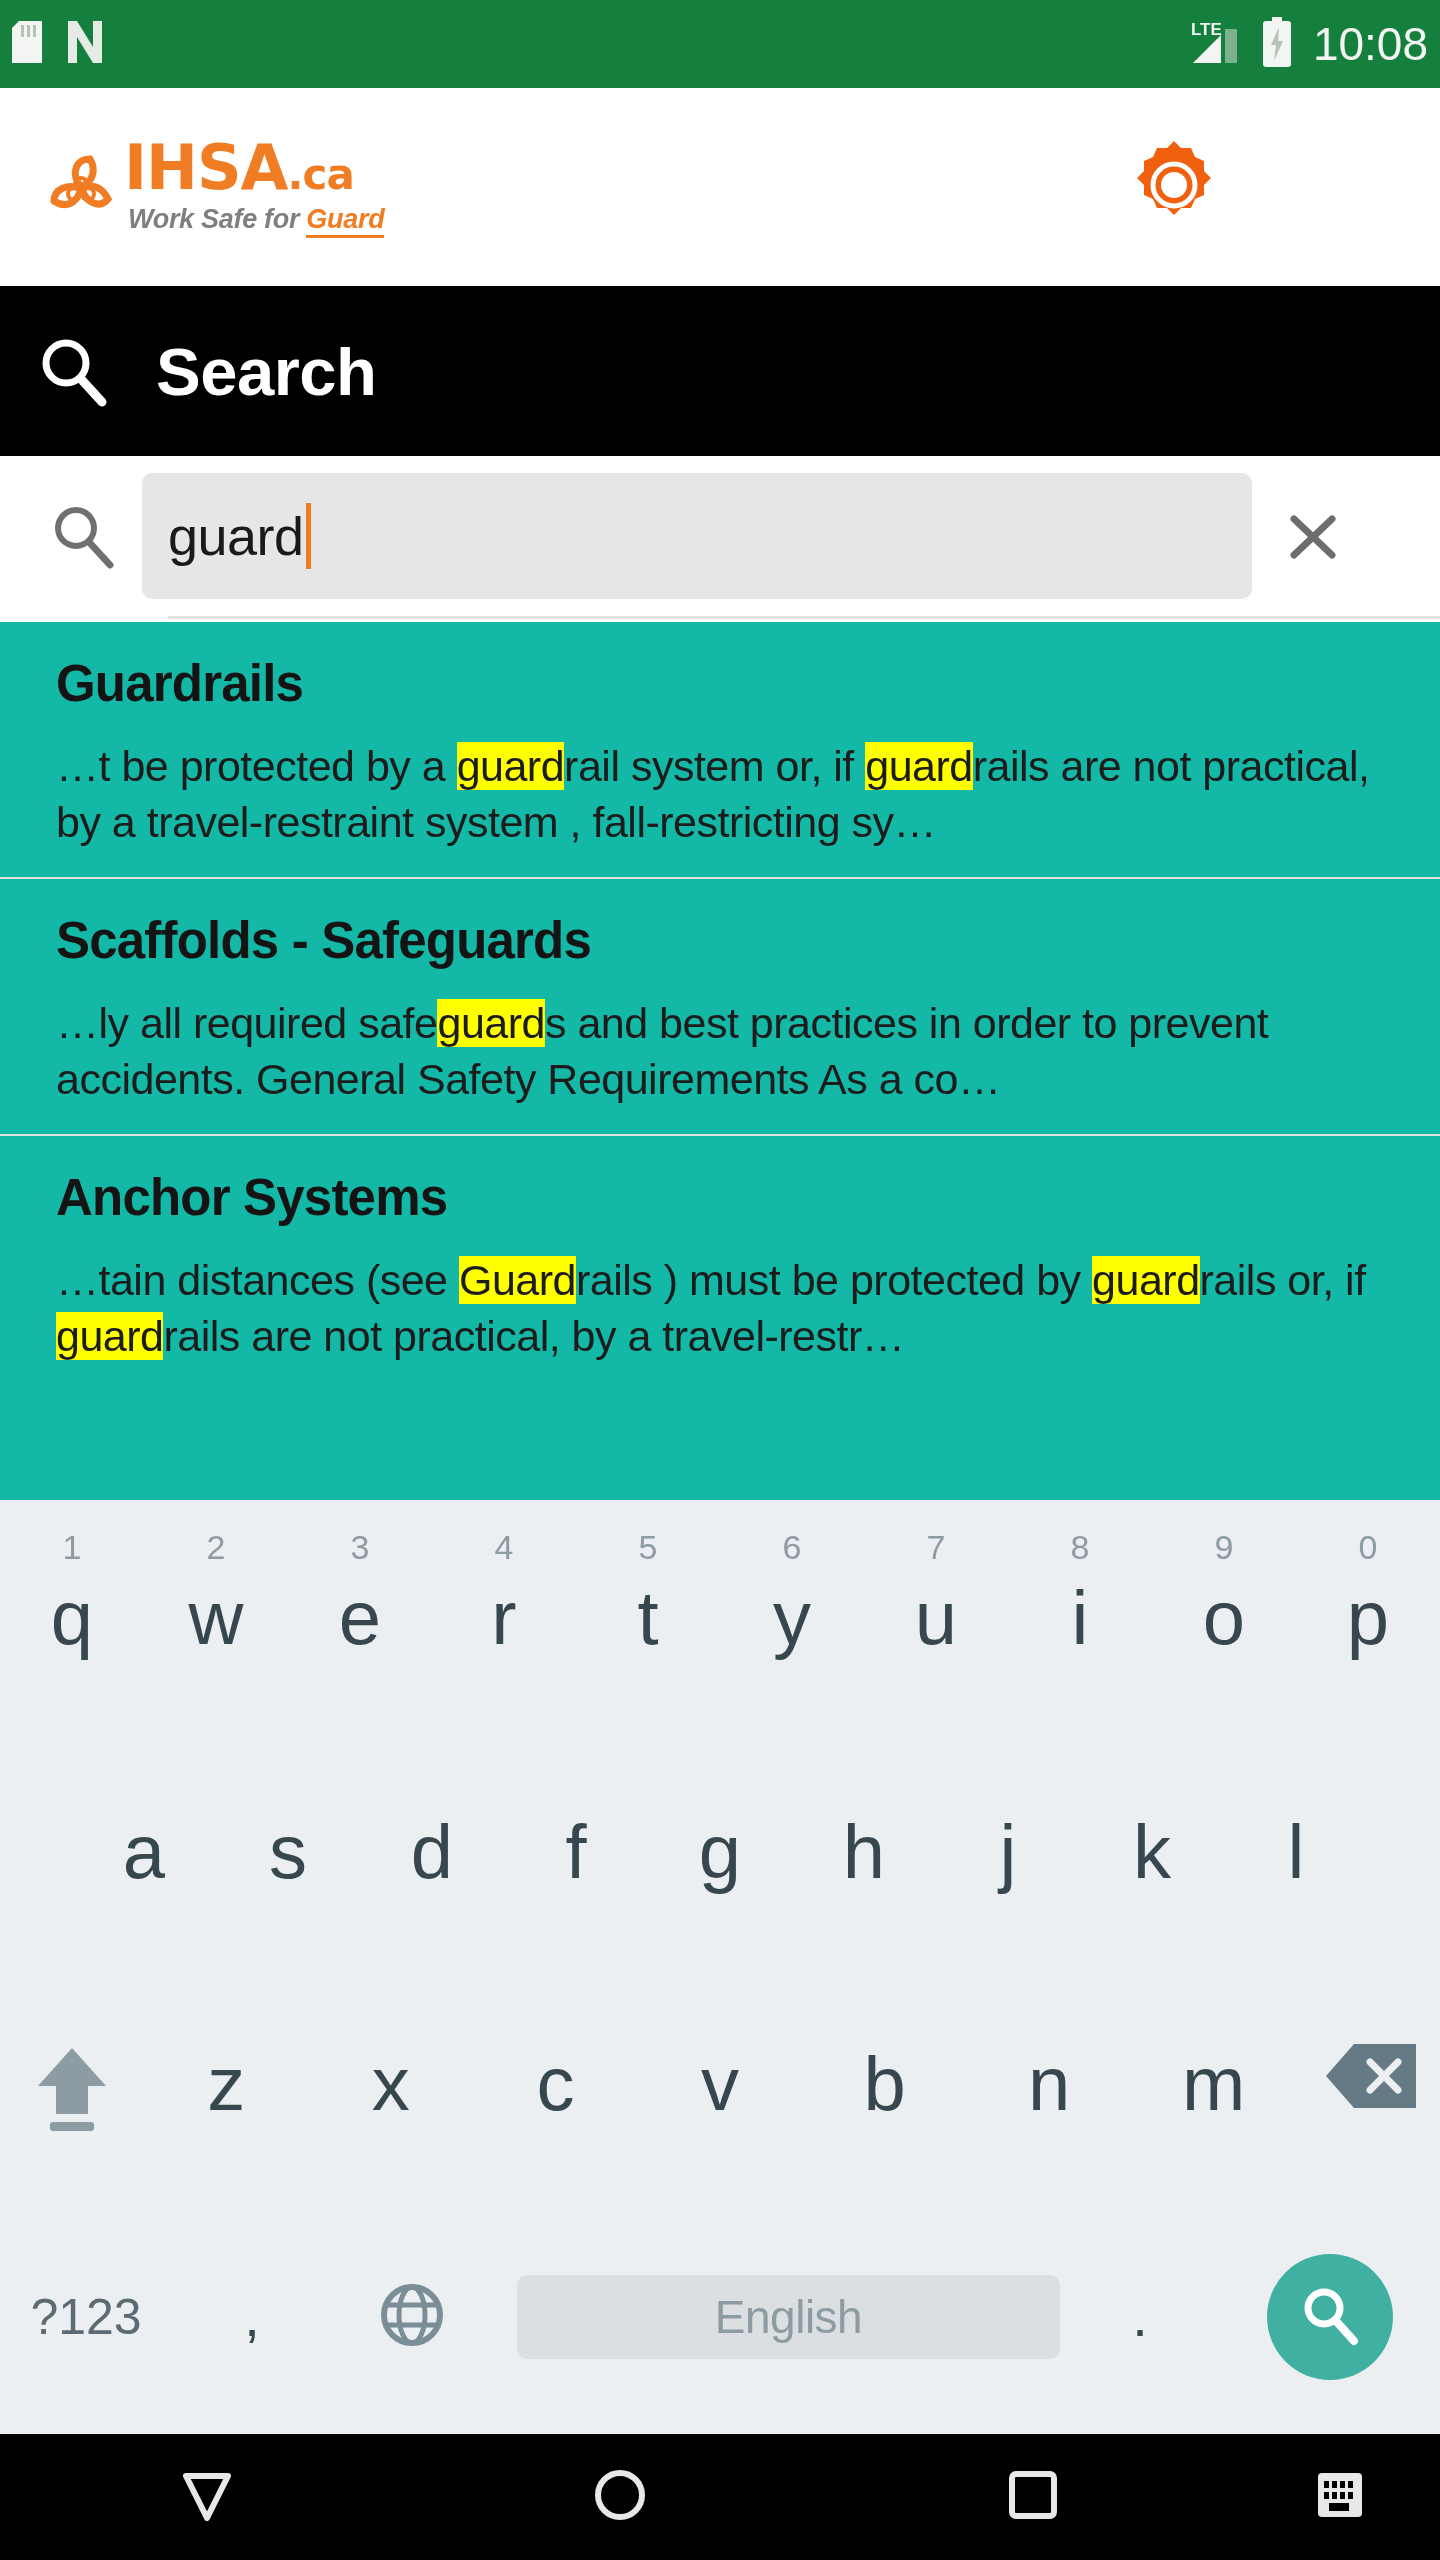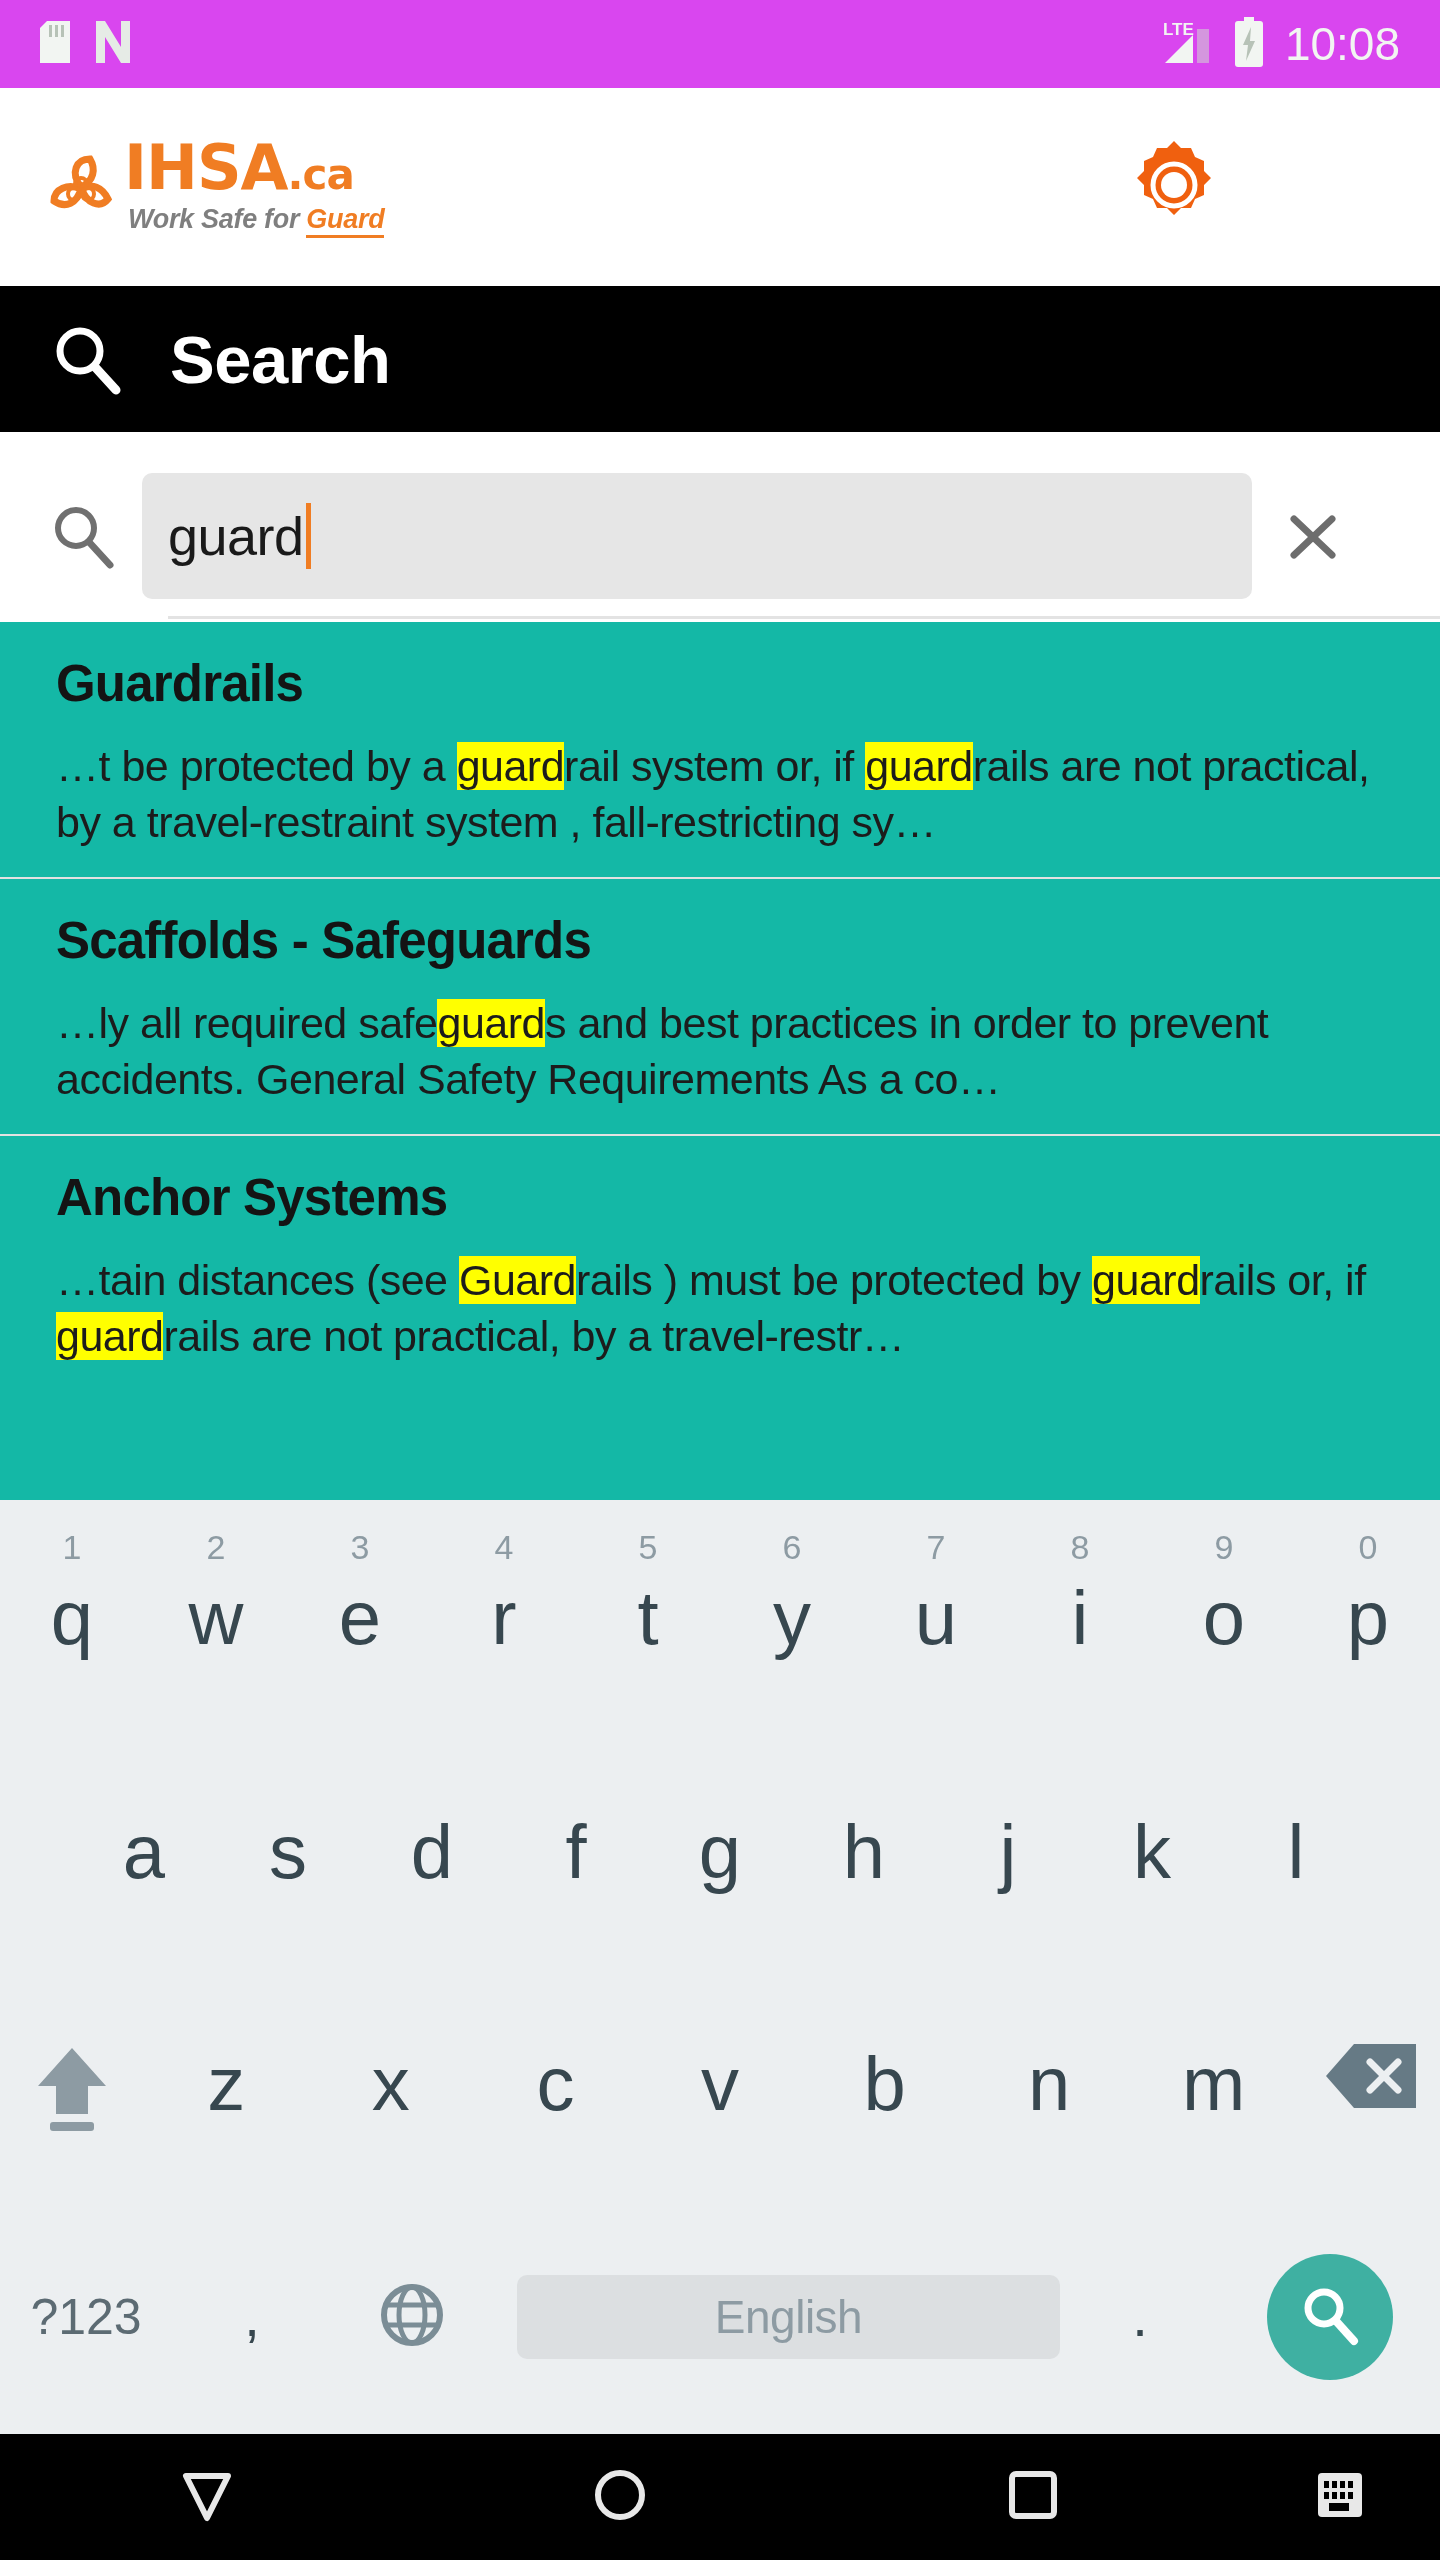--- a/index.html
+++ b/index.html
@@ -7,23 +7,23 @@
   body {
     font-family: "Liberation Sans", sans-serif;
     background:#ffffff;
     overflow:hidden;
     position:relative;
   }
 
   
   .statusbar{
     position:absolute; left:0; top:0; width:1440px; height:88px;
-    background:#d946ef;
+    background:#15803d;
     display:flex; align-items:center;
-    padding:0 40px;
+    padding:0 12px;
   }
   .sb-left{ display:flex; align-items:center; gap:26px; }
   .sb-right{ margin-left:auto; display:flex; align-items:center; gap:14px; }
   .sb-time{
     color:#f2f5f2; font-size:46px; font-weight:400; letter-spacing:0px;
     margin-left:6px; line-height:1;
   }
 
   
   .appheader{
@@ -42,22 +42,22 @@
   .logo-tag{
     font-family:"Liberation Sans", sans-serif;
     font-style:italic; font-weight:bold; font-size:27px; color:#7f7f7f;
     margin-top:6px; margin-left:4px; letter-spacing:-0.3px;
   }
   .logo-tag .life{ color:#f07d23; border-bottom:3px solid #f07d23; padding-bottom:1px;}
   .gear-btn{ margin-left:auto; margin-right:50px; width:96px; height:96px; display:flex; align-items:center; justify-content:center;}
 
   
   .titlebar{
-    position:absolute; left:0; top:286px; width:1440px; height:146px;
-    background:#000000; display:flex; align-items:center; padding-left:50px;
+    position:absolute; left:0; top:286px; width:1440px; height:170px;
+    background:#000000; display:flex; align-items:center; padding-left:36px;
   }
   .titlebar .tb-icon{ width:74px; height:74px; }
   .titlebar .tb-text{
     color:#ffffff; font-size:67px; font-weight:bold; margin-left:46px;
     letter-spacing:-0.5px;
   }
 
   
   .searchfield{
     position:absolute; left:0; top:456px; width:1440px; height:160px;

